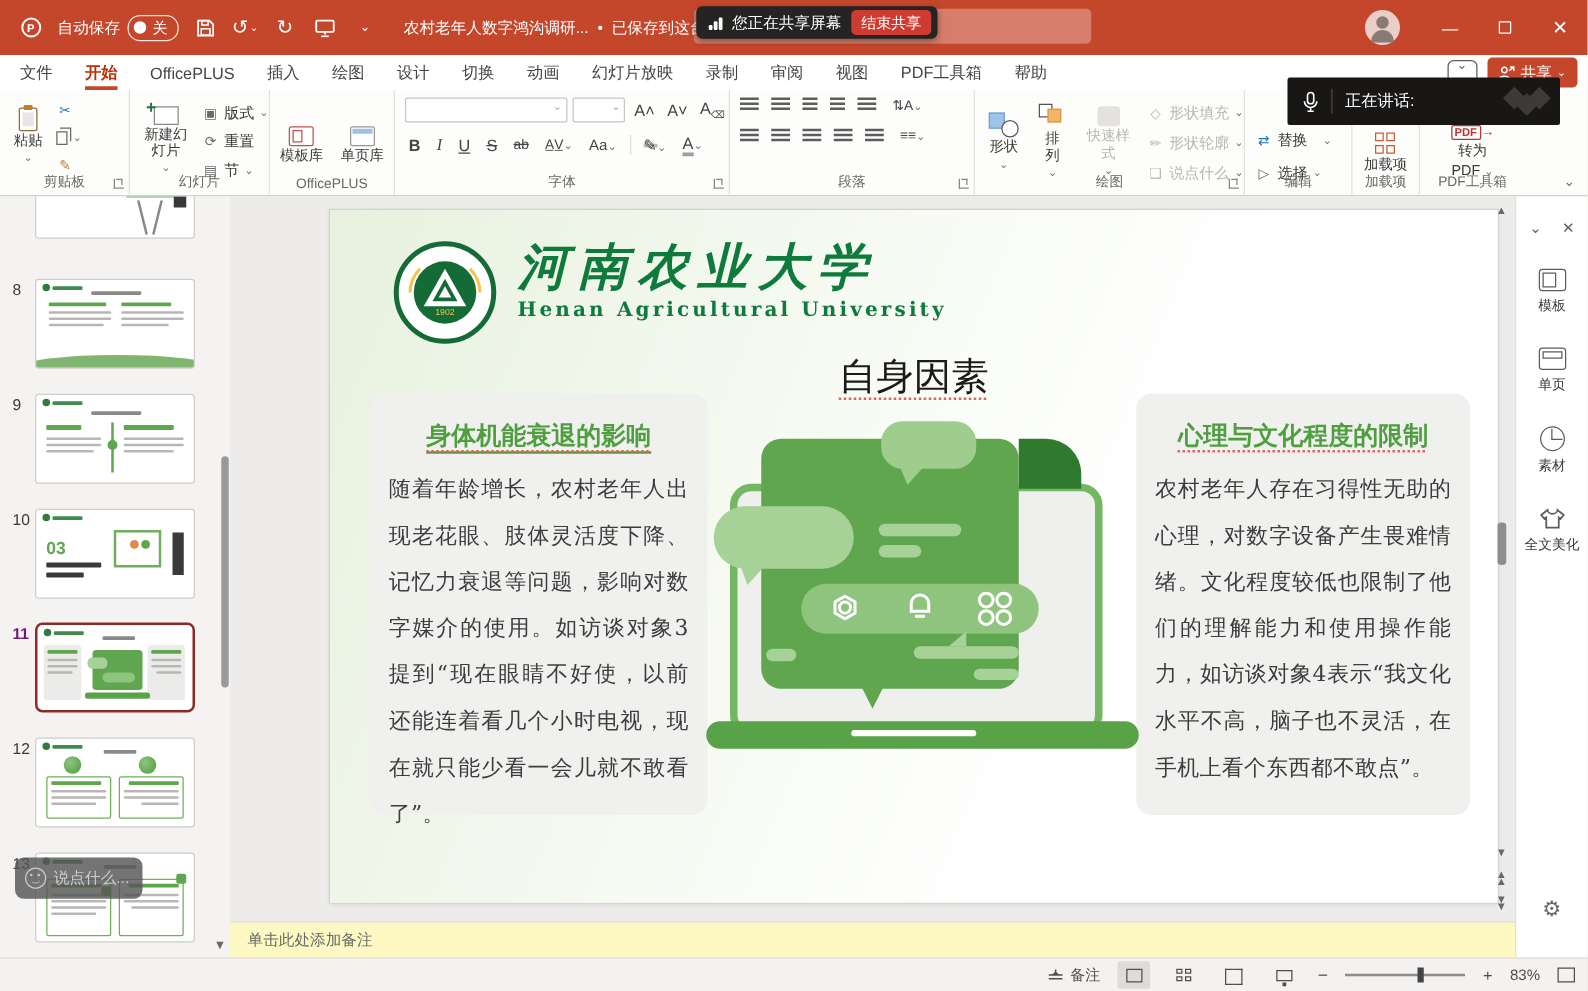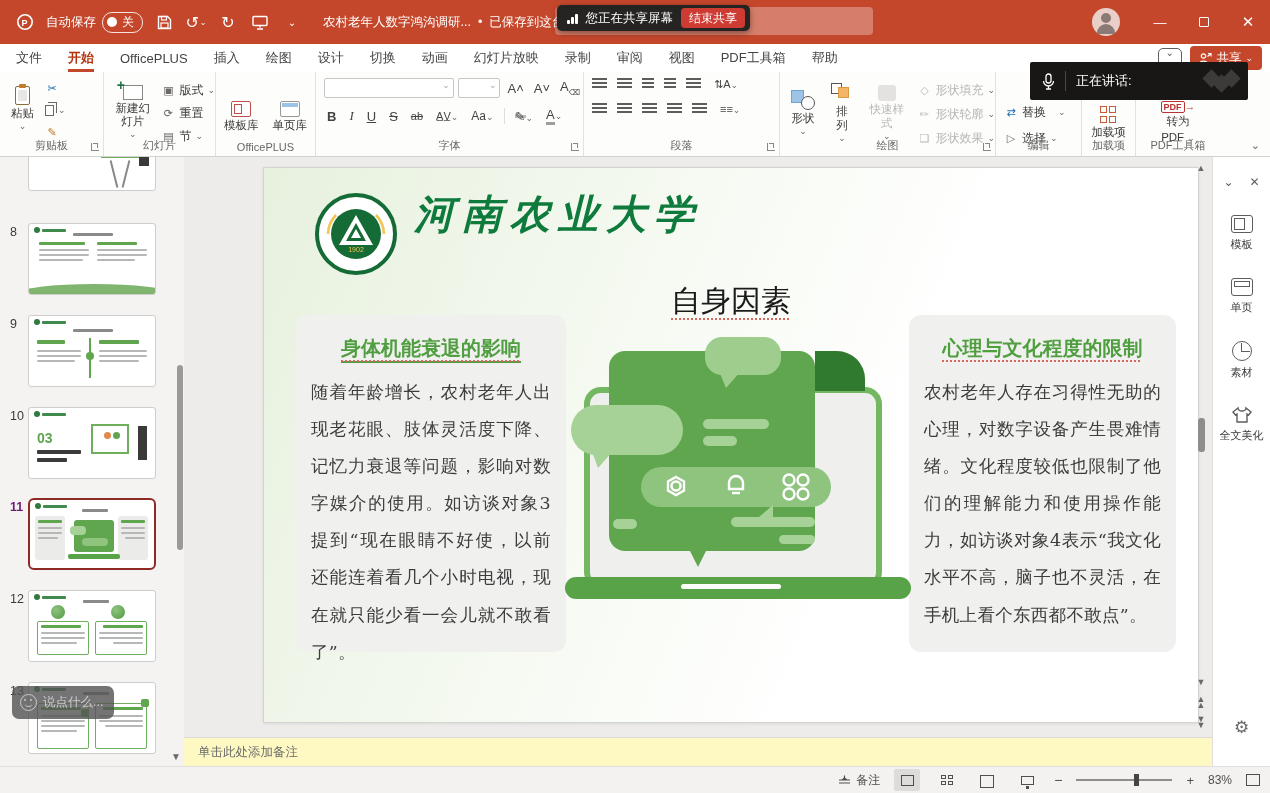--- a/index.html
+++ b/index.html
@@ -428,21 +428,21 @@
             <span>形状填充</span>
             <span class="chev">⌄</span>
           </span>
         <span class="srow disabled">
             <span class="mini-ic disabled">✏</span>
             <span>形状轮廓</span>
             <span class="chev">⌄</span>
           </span>
         <span class="srow disabled">
             <span class="mini-ic disabled">❏</span>
-            <span>形状效果</span>
+            <span>说点什么</span>
             <span class="chev">⌄</span>
           </span>
       </div>
     </div>
     <div class="grp-label">绘图</div>
     <span class="launcher"></span>
   </div>
 
   <div class="grp" style="width:86px; padding-left:8px; padding-top:30px;">
     <div style="display:flex; flex-direction:column; gap:6px;">
@@ -658,20 +658,21 @@
             <circle cx="42" cy="42" r="25" fill="#156B35"></circle>
             <path d="M42 23 L59 53 H25 Z" fill="#fff"></path>
             <path d="M42 31 L52 49 H32 Z" fill="#156B35"></path>
             <path d="M42 37 L47 46 H37 Z" fill="#fff"></path>
             <text x="42" y="60" text-anchor="middle" font-size="7" fill="#F2C54E" font-family="Liberation Sans,sans-serif">1902</text>
             <path d="M14 42 a28 28 0 0 1 8 -19" fill="none" stroke="#F2C54E" stroke-width="2.5"></path>
             <path d="M70 42 a28 28 0 0 0 -8 -19" fill="none" stroke="#F2C54E" stroke-width="2.5"></path>
           </svg>
           <div>
             <div class="uni-zh">河南农业大学</div>
+            <div class="uni-en">Henan  Agricultural  University</div>
           </div>
         </div>
 
         <div class="stitle slide-serif"><span>自身因素</span></div>
 
         <div class="card slide-serif" style="left:32px;">
           <h3 class="gline"><span>身体机能衰退的影响</span></h3>
           <p>随着年龄增长，农村老年人出现老花眼、肢体灵活度下降、记忆力衰退等问题，影响对数字媒介的使用。如访谈对象3提到“现在眼睛不好使，以前还能连着看几个小时电视，现在就只能少看一会儿就不敢看了”。</p>
         </div>
 

